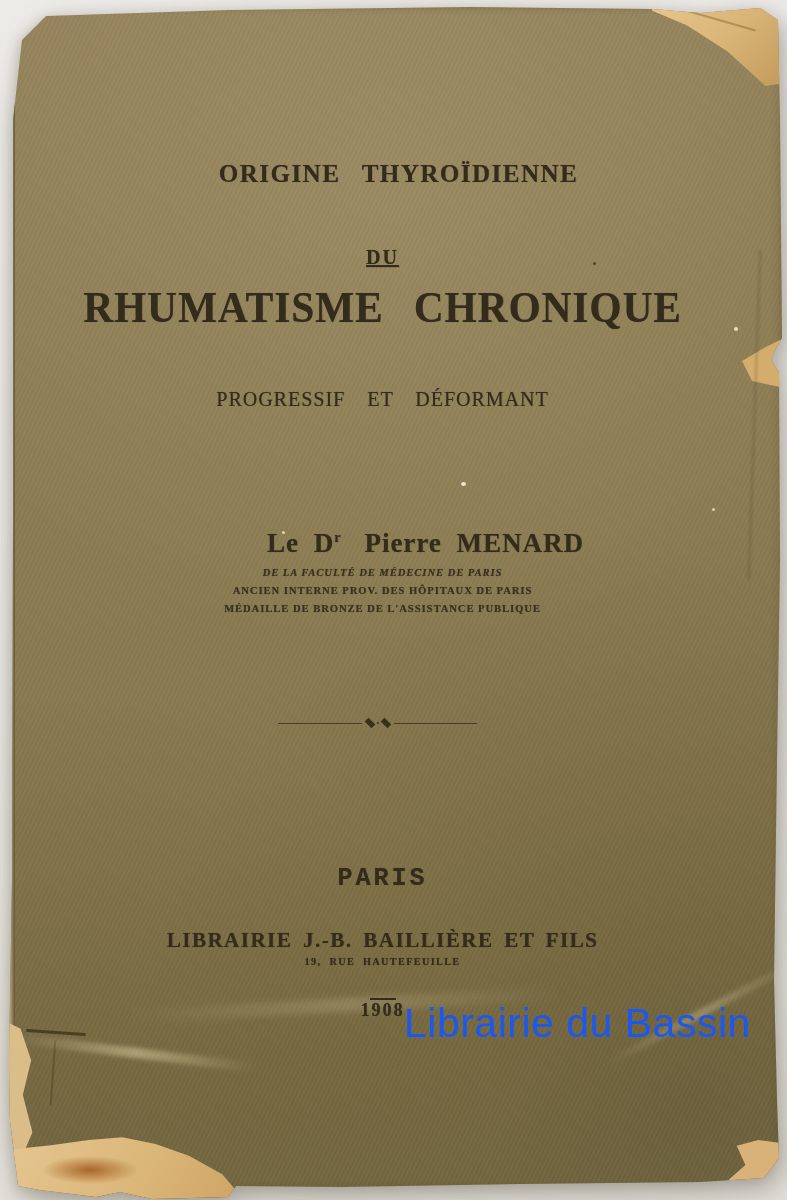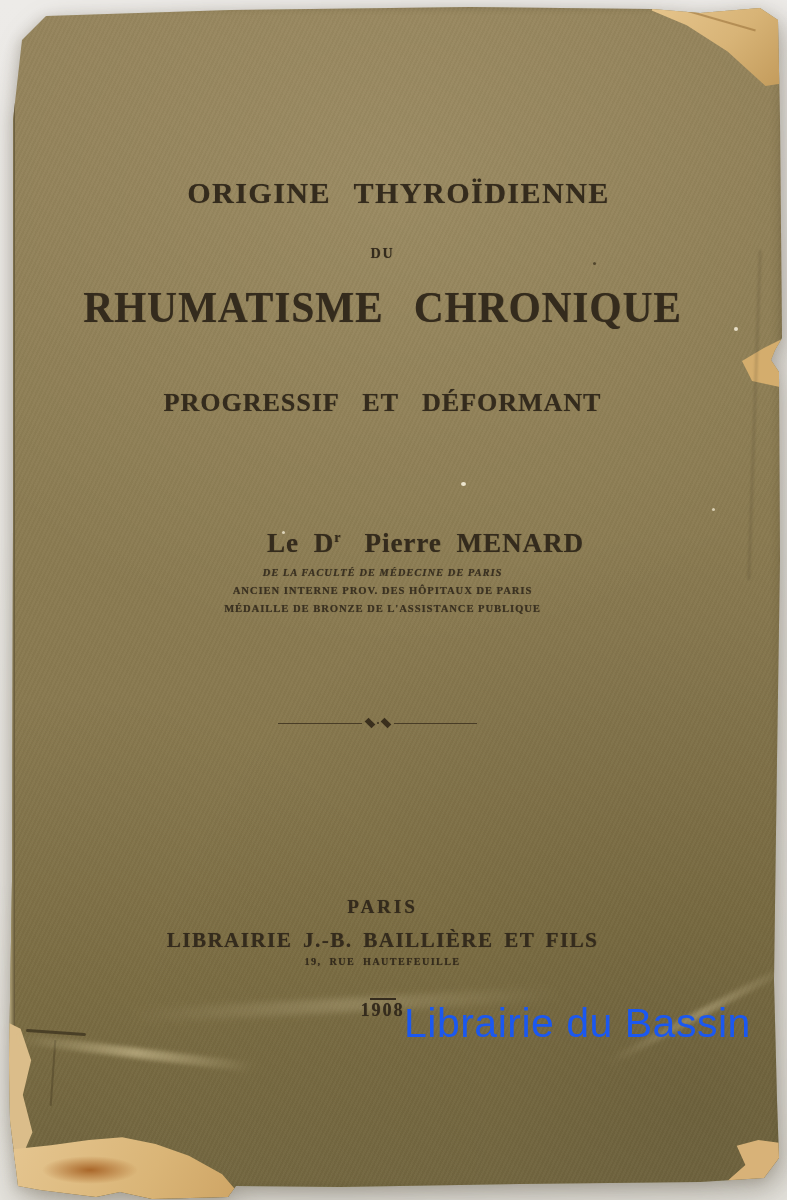--- a/index.html
+++ b/index.html
@@ -70,40 +70,40 @@
   .sp1{left:461px;top:482px;width:5px;height:4px;background:rgba(246,240,220,.9);}
   .sp2{left:734px;top:327px;width:4px;height:4px;background:rgba(246,240,220,.85);}
   .sp3{left:282px;top:531px;width:3px;height:3px;background:rgba(240,233,210,.8);}
   .sp4{left:712px;top:508px;width:3px;height:3px;background:rgba(240,233,210,.75);}
   .spd{left:593px;top:262px;width:3px;height:3px;background:rgba(40,30,15,.6);}
   
   .content{position:absolute;left:0;right:22px;top:0;bottom:0;text-align:center;
     color:#342b1d;}
   .content > div{position:absolute;left:0;right:0;
     text-shadow:0.3px 0.3px 0.7px rgba(32,24,10,.5);}
-  .t1{top:176px;font-size:30px;font-weight:700;letter-spacing:1.5px;word-spacing:14px;padding-left:32px;}
-  .du{top:246px;font-size:14px;font-weight:700;letter-spacing:2px;}
+  .t1{top:160px;font-size:25px;font-weight:700;letter-spacing:1.5px;word-spacing:14px;padding-left:32px;}
+  .du{top:246px;font-size:20px;font-weight:700;letter-spacing:2px;text-decoration:underline;}
   .t2{top:282px;font-size:44px;font-weight:700;letter-spacing:1px;word-spacing:20px;
       transform:scaleX(.94);}
-  .sub{top:388px;font-size:26px;font-weight:700;letter-spacing:1px;word-spacing:16px;}
+  .sub{top:388px;font-size:20px;font-weight:400;letter-spacing:1px;word-spacing:16px;}
   .par{top:472px;font-size:13px;font-weight:700;letter-spacing:2.5px;}
   .author{top:528px;font-size:27px;font-weight:700;letter-spacing:1px;word-spacing:7px;
       transform:translateX(43px);}
   .author sup{font-size:14px;vertical-align:super;letter-spacing:0;}
   .author .aname{margin-left:24px;}
   .cred{font-size:10.5px;font-weight:700;letter-spacing:1px;color:#3a3122;}
   .cr1{top:567px;font-style:italic;} .cr2{top:585px;} .cr3{top:603px;}
   .divider{top:719px;height:8px;display:flex;align-items:center;justify-content:center;
       padding:0 288px 0 278px;}
   .dline{flex:1;height:1px;background:rgba(52,42,25,.75);}
   .orn{display:flex;align-items:center;margin:0 2px;}
   .orn i{display:block;width:6px;height:6px;background:#3a2f1d;
       transform:rotate(45deg) scale(1.6,.9);margin:0 3px;}
   .orn .gap{width:2px;height:2px;background:#3a2f1d;transform:none;margin:0 1px;border-radius:50%;}
-  .city{top:896px;font-size:19px;font-weight:700;letter-spacing:3px;}
+  .city{top:864px;font-size:25px;font-weight:700;letter-spacing:3px;font-family:Liberation Mono, monospace;}
   .pub{top:928px;font-size:21px;font-weight:700;letter-spacing:1.5px;word-spacing:4px;}
   .addr{top:956px;font-size:10px;font-weight:700;letter-spacing:1.5px;word-spacing:4px;}
   .dash{top:986px;}
   .dash span{display:inline-block;width:26px;height:2px;background:#342b1d;}
   .year{top:1000px;font-size:18px;font-weight:700;letter-spacing:2px;}
   .watermark{
     position:absolute;left:404px;top:1000px;
     font-family:"Liberation Sans","DejaVu Sans",sans-serif;
     font-size:41px;letter-spacing:.5px;color:#1b58f0;font-weight:400;white-space:nowrap;}
 </style>

